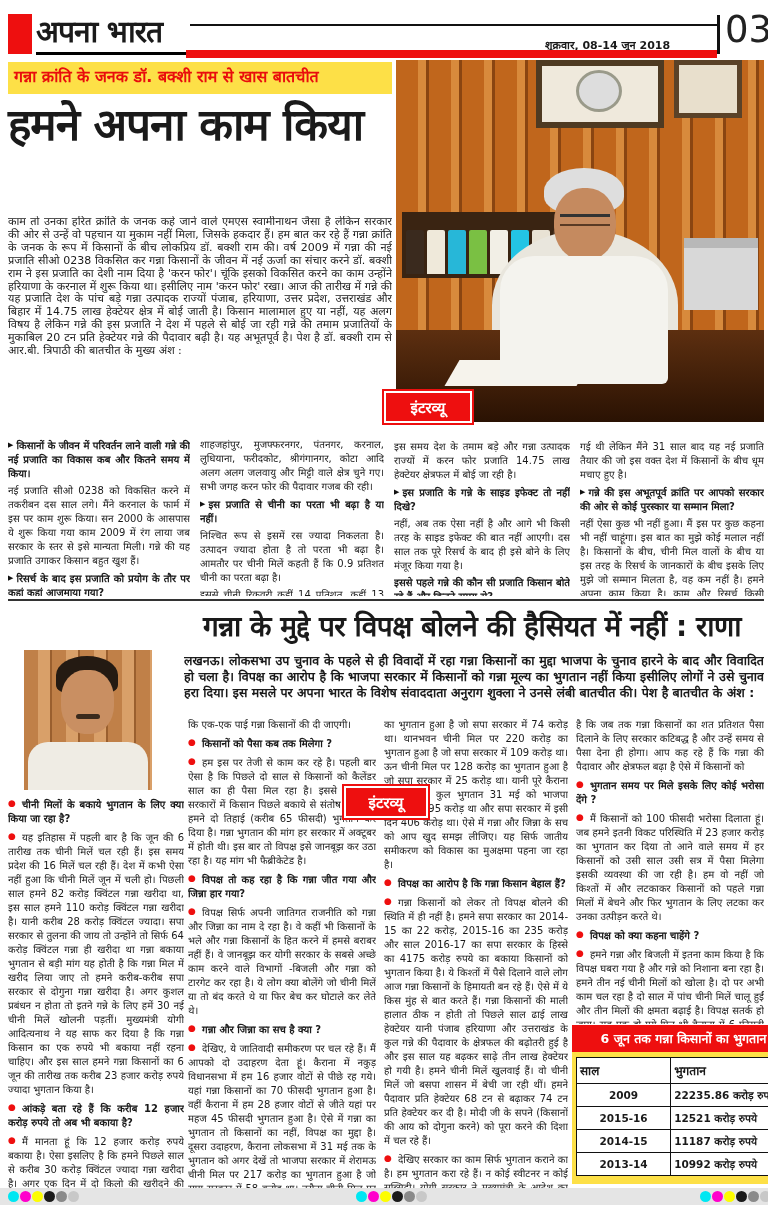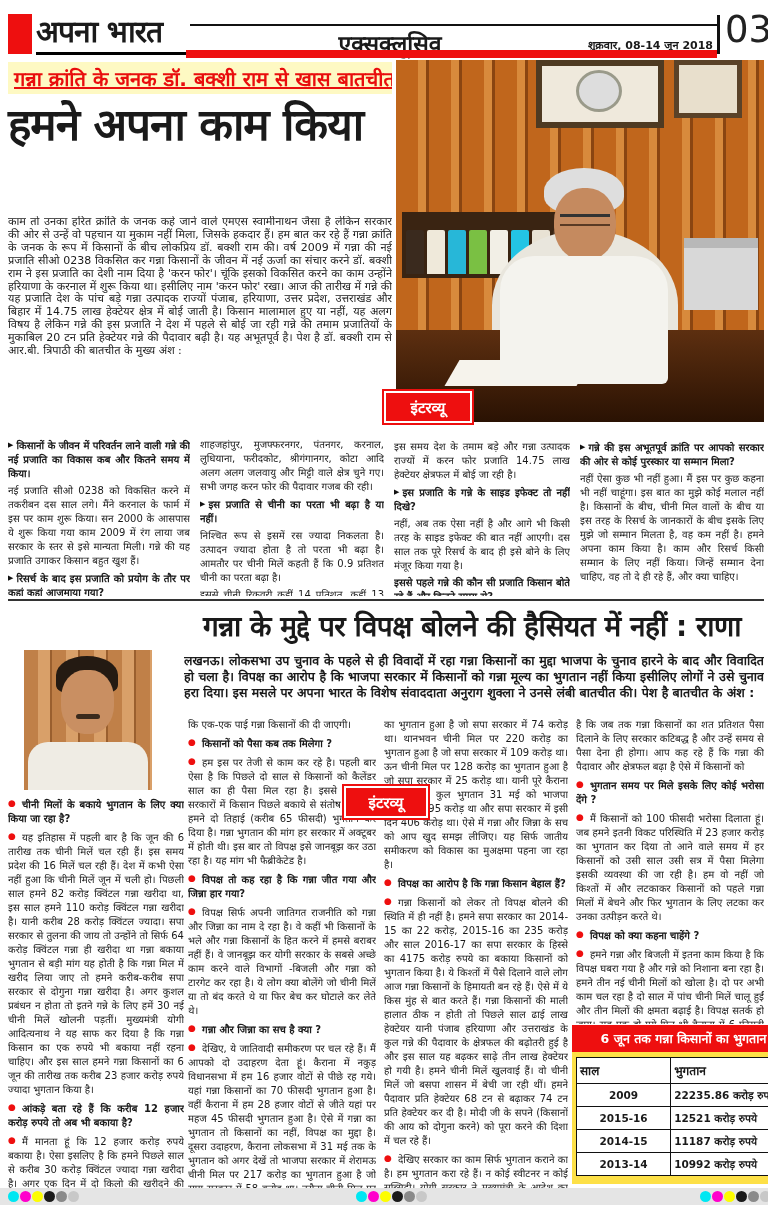--- a/index.html
+++ b/index.html
@@ -6,28 +6,28 @@
   #page{position:relative;width:768px;height:1210px;background:#fff;overflow:hidden;
         font-family:"DejaVu Sans",sans-serif;color:#1a1a1a;}
   .abs{position:absolute;}
 
   
   .hdr-redblock{left:8px;top:14px;width:24px;height:40px;background:#ee0f0f;}
   .hdr-title{left:36px;top:10px;width:158px;height:42px;font-size:30px;font-weight:bold;
              letter-spacing:-1px;border-bottom:3px solid #000;white-space:nowrap;}
   .hdr-topline{left:190px;top:24px;width:527px;height:2px;background:#111;}
   .hdr-section{left:250px;top:27px;width:280px;text-align:center;font-size:23px;font-weight:bold;}
-  .hdr-date{left:545px;top:37px;width:168px;text-align:right;font-size:11px;font-weight:bold;}
+  .hdr-date{left:545px;top:37px;width:168px;text-align:left;font-size:11px;font-weight:bold;}
   .hdr-vbar{left:717px;top:15px;width:3px;height:39px;background:#111;}
   .hdr-page{left:725px;top:8px;font-size:37px;color:#222;}
   .hdr-redrule{left:186px;top:50px;width:531px;height:8px;background:#ee0f0f;}
 
   
-  .kicker{left:8px;top:62px;width:372px;height:26px;background:#fef9c3;color:#e90d0d;
-          font-size:20px;font-weight:bold;padding:3px 6px;white-space:nowrap;overflow:hidden;text-decoration:underline;}
+  .kicker{left:8px;top:62px;width:372px;height:26px;background:#fde047;color:#e90d0d;
+          font-size:16px;font-weight:bold;padding:3px 6px;white-space:nowrap;overflow:hidden;}
   .headline1{left:8px;top:98px;width:386px;font-size:44px;font-weight:bold;line-height:54px;
              letter-spacing:-1px;}
   .intro{left:8px;top:216px;width:384px;height:218px;font-size:11px;line-height:12.9px;
          text-align:justify;overflow:hidden;}
   .badge{background:#ee0f0f;color:#fff;font-weight:bold;font-size:15px;display:flex;
          align-items:center;justify-content:center;border:2px solid #fff;
          box-shadow:0 0 0 2px #ee0f0f;z-index:5;}
   .badge1{left:384px;top:391px;width:84px;height:28px;}
   .badge2{left:344px;top:786px;width:80px;height:28px;}
 
@@ -94,21 +94,20 @@
   .dot{width:11px;height:11px;border-radius:50%;display:inline-block;}
 </style>
 </head>
 <body>
 
 <div id="page">
 
   <div class="abs hdr-redblock"></div>
   <div class="abs hdr-title">अपना भारत</div>
   <div class="abs hdr-topline"></div>
-  <div class="abs hdr-section">एक्सक्लूसिव</div>
   <div class="abs hdr-date">शुक्रवार, 08-14 जून 2018</div>
   <div class="abs hdr-vbar"></div>
   <div class="abs hdr-page">03</div>
   <div class="abs hdr-redrule"></div>
 
   <div class="abs kicker">गन्ना क्रांति के जनक डॉ. बक्शी राम से खास बातचीत</div>
   <div class="abs headline1">
     <div>हमने अपना काम किया</div>
   </div>
   <div class="abs intro">काम तो उनका हरित क्रांति के जनक कहे जाने वाले एमएस स्वामीनाथन जैसा है लेकिन सरकार की ओर से उन्हें वो पहचान या मुकाम नहीं मिला, जिसके हकदार हैं। हम बात कर रहे हैं गन्ना क्रांति के जनक के रूप में किसानों के बीच लोकप्रिय डॉ. बक्शी राम की। वर्ष 2009 में गन्ना की नई प्रजाति सीओ 0238 विकसित कर गन्ना किसानों के जीवन में नई ऊर्जा का संचार करने डॉ. बक्शी राम ने इस प्रजाति का देशी नाम दिया है 'करन फोर'। चूंकि इसको विकसित करने का काम उन्होंने हरियाणा के करनाल में शुरू किया था। इसीलिए नाम 'करन फोर' रखा। आज की तारीख में गन्ने की यह प्रजाति देश के पांच बड़े गन्ना उत्पादक राज्यों पंजाब, हरियाणा, उत्तर प्रदेश, उत्तराखंड और बिहार में 14.75 लाख हेक्टेयर क्षेत्र में बोई जाती है। किसान मालामाल हुए या नहीं, यह अलग विषय है लेकिन गन्ने की इस प्रजाति ने देश में पहले से बोई जा रही गन्ने की तमाम प्रजातियों के मुकाबिल 20 टन प्रति हेक्टेयर गन्ने की पैदावार बढ़ी है। यह अभूतपूर्व है। पेश है डॉ. बक्शी राम से आर.बी. त्रिपाठी की बातचीत के मुख्य अंश :</div>
@@ -152,20 +151,21 @@
       <p class="blk a"><span>इससे चीनी रिकवरी कहीं 14 प्रतिशत, कहीं 13 प्रतिशत और औसतन 12 प्रतिशत है। यह किसी ने सोचा तक नहीं था कि इतना ज्यादा रिकवरी होगी।</span></p>
     </div>
   <div class="qa-col qa1-2">
       <p class="blk a"><span>इस समय देश के तमाम बड़े और गन्ना उत्पादक राज्यों में करन फोर प्रजाति 14.75 लाख हेक्टेयर क्षेत्रफल में बोई जा रही है।</span></p>
       <p class="blk q"><span class="mk tri">▶</span><span>इस प्रजाति के गन्ने के साइड इफेक्ट तो नहीं दिखे?</span></p>
       <p class="blk a"><span>नहीं, अब तक ऐसा नहीं है और आगे भी किसी तरह के साइड इफेक्ट की बात नहीं आएगी। दस साल तक पूरे रिसर्च के बाद ही इसे बोने के लिए मंजूर किया गया है।</span></p>
       <p class="blk q"><span>इससे पहले गन्ने की कौन सी प्रजाति किसान बोते रहे हैं और कितने समय से?</span></p>
       <p class="blk a"><span>इससे पहले गन्ना की अगेती प्रजाति सीओ 64 लोकप्रिय थी। यह 1977 के आसपास विकसित की</span></p>
     </div>
   <div class="qa-col qa1-3">
+      <p class="blk a"><span>गई थी लेकिन मैंने 31 साल बाद यह नई प्रजाति तैयार की जो इस वक्त देश में किसानों के बीच धूम मचाए हुए है।</span></p>
       <p class="blk q"><span class="mk tri">▶</span><span>गन्ने की इस अभूतपूर्व क्रांति पर आपको सरकार की ओर से कोई पुरस्कार या सम्मान मिला?</span></p>
       <p class="blk a"><span>नहीं ऐसा कुछ भी नहीं हुआ। मैं इस पर कुछ कहना भी नहीं चाहूंगा। इस बात का मुझे कोई मलाल नहीं है। किसानों के बीच, चीनी मिल वालों के बीच या इस तरह के रिसर्च के जानकारों के बीच इसके लिए मुझे जो सम्मान मिलता है, वह कम नहीं है। हमने अपना काम किया है। काम और रिसर्च किसी सम्मान के लिए नहीं किया। जिन्हें सम्मान देना चाहिए, वह तो दे ही रहे हैं, और क्या चाहिए।</span></p>
     </div>
 
   <div class="abs divider-mid"></div>
 
   <div class="abs headline2">गन्ना के मुद्दे पर विपक्ष बोलने की हैसियत में नहीं :  राणा</div>
 
   <div class="abs photo2">
     <div class="abs p2-hair"></div>

